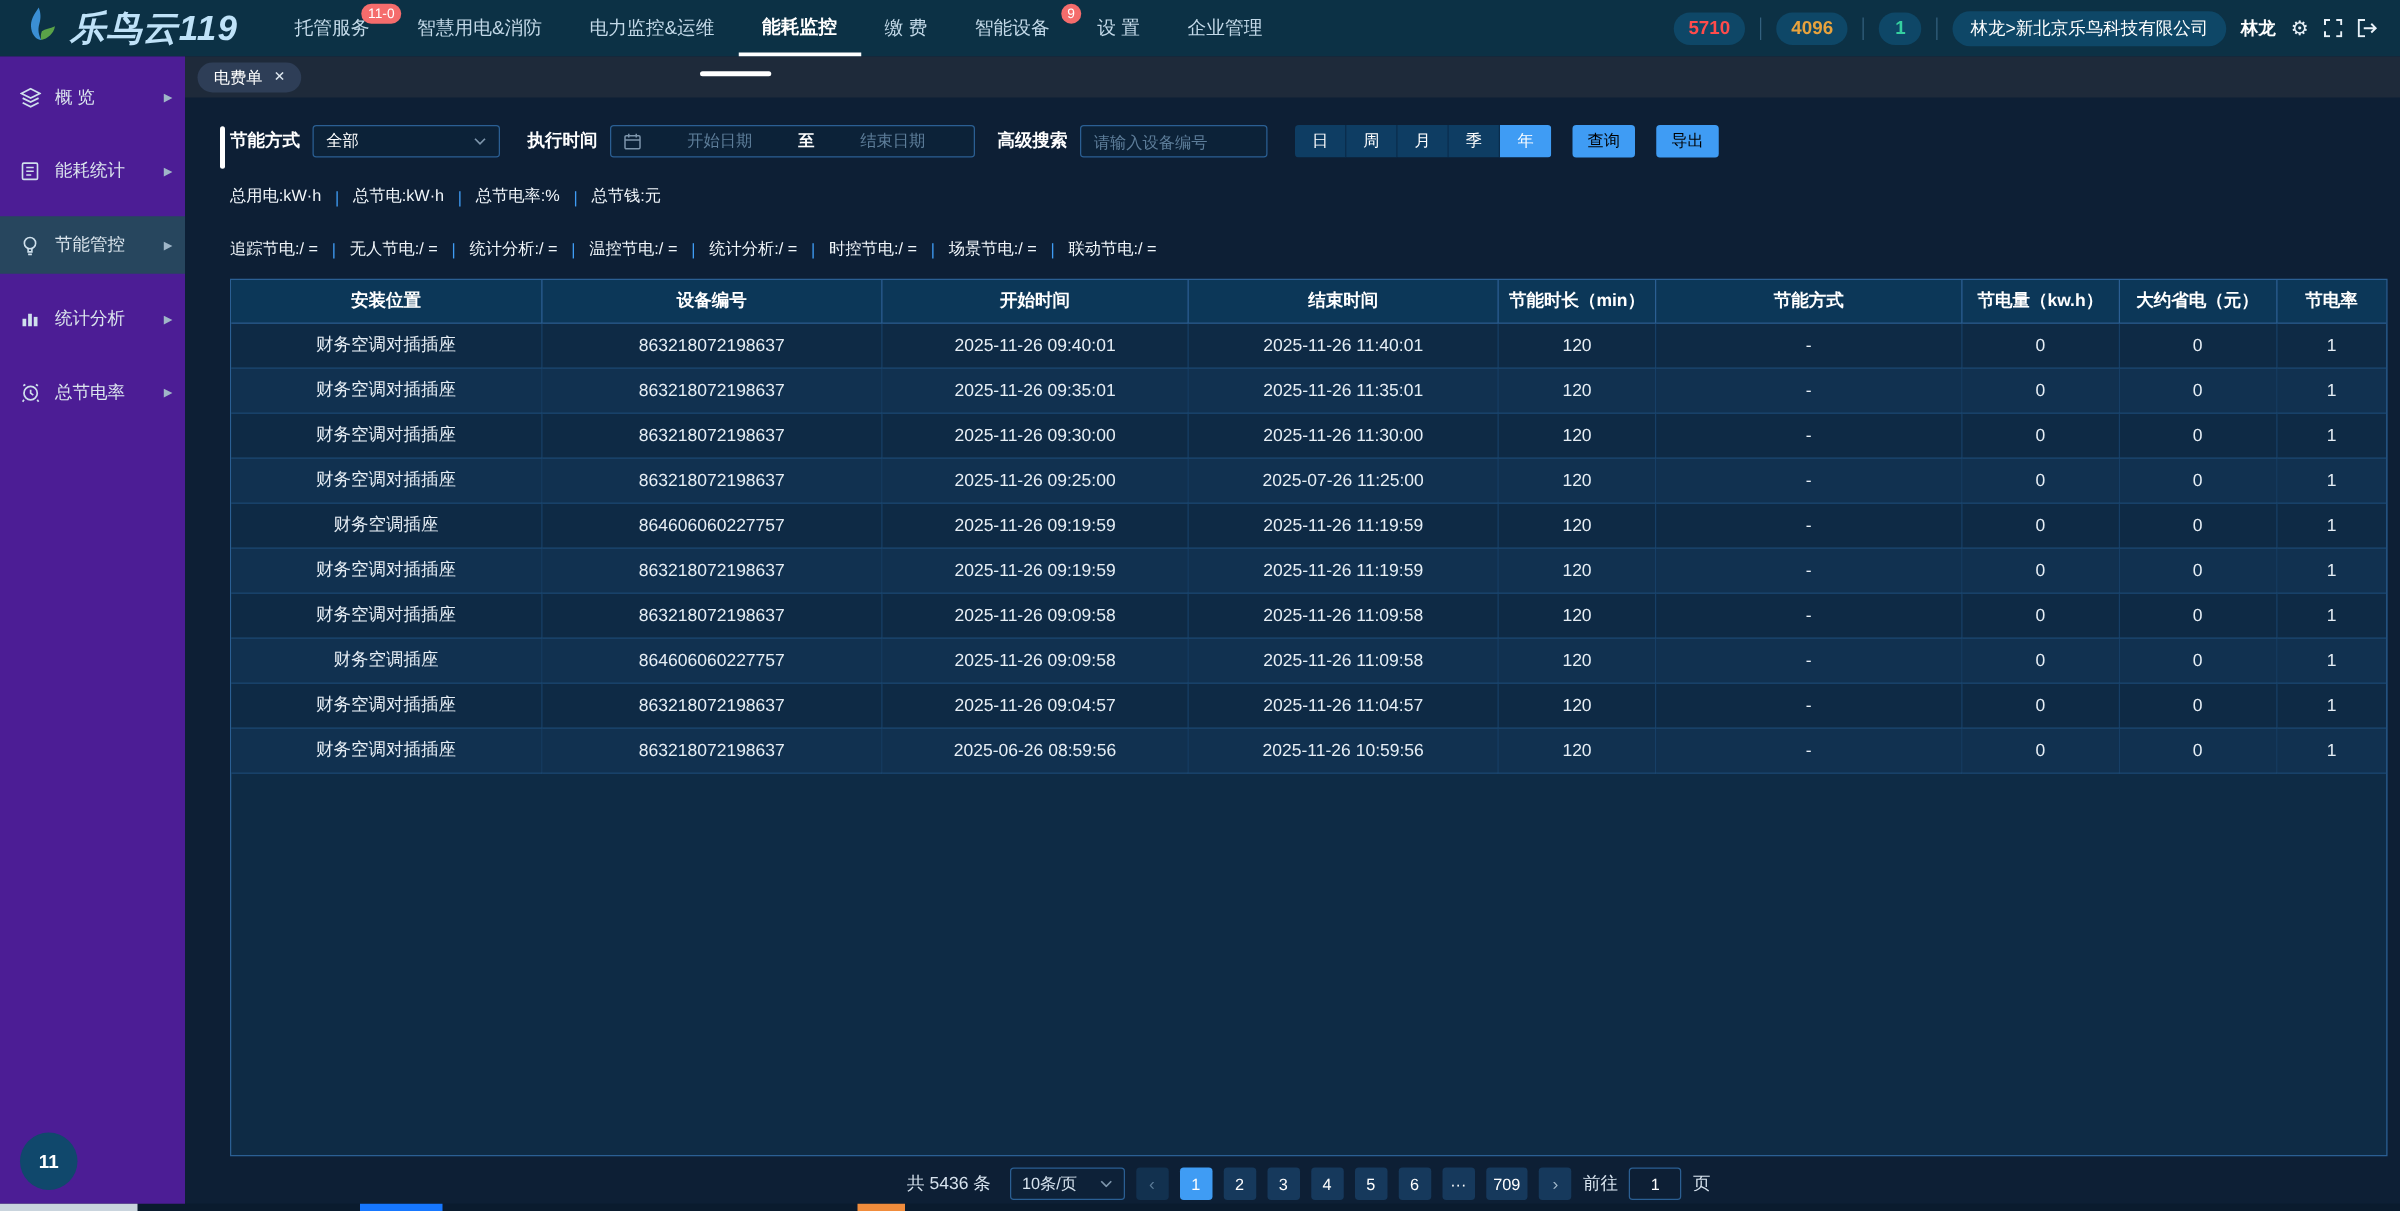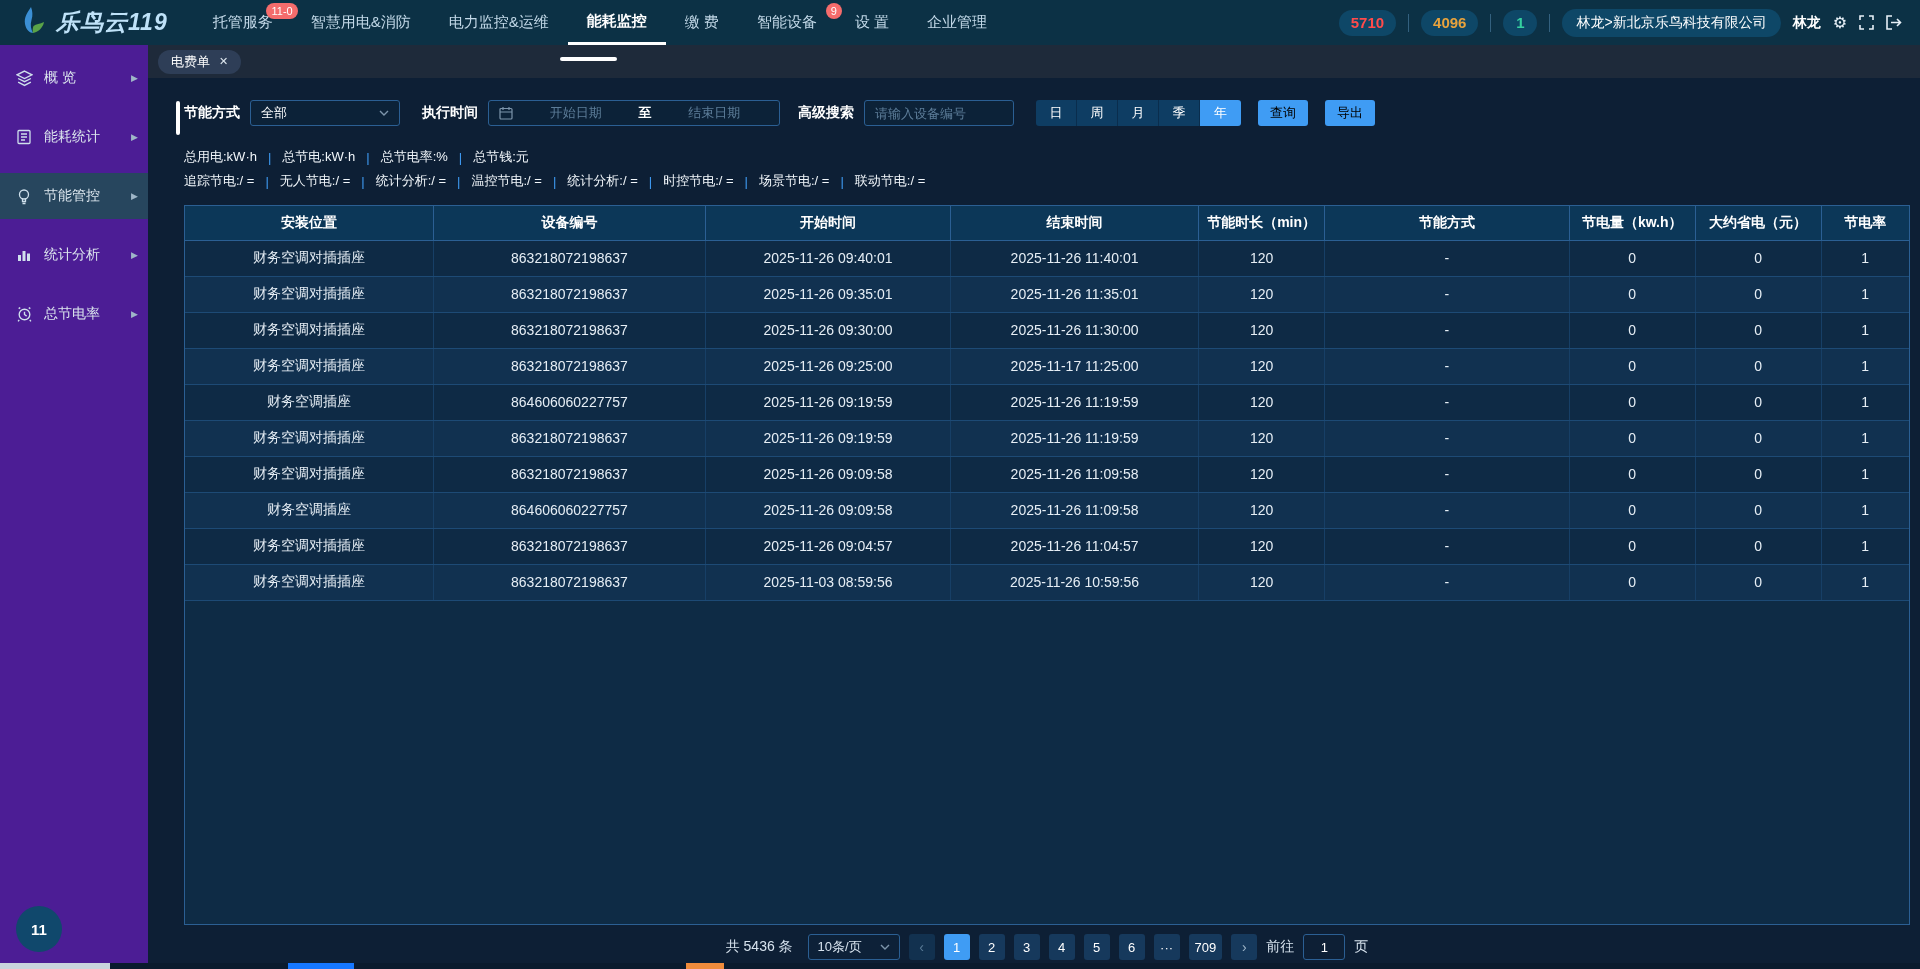--- a/index.html
+++ b/index.html
@@ -2,21 +2,21 @@
 <html><head>
 <meta charset="utf-8">
 <style>
   * { margin:0; padding:0; box-sizing:border-box; }
   html,body { width:1920px; height:969px; overflow:hidden;
     font-family:"Liberation Sans","DejaVu Sans",sans-serif; background:#0d1f35; }
 
   
   .topbar { height:45px; background:#0c3145; display:flex; align-items:center; color:#c9dcea; position:relative; z-index:5; }
   .logo { display:flex; align-items:center; gap:8px; padding:0 26px 0 18px; cursor:pointer; }
-  .logo-text { font-size:23px; font-weight:bold; font-style:italic; color:#bfe2f8; letter-spacing:1px; }
+  .logo-text { font-size:28px; font-weight:bold; font-style:italic; color:#bfe2f8; letter-spacing:1px; }
   .nav { display:flex; align-items:stretch; height:45px; }
   .nav-item { position:relative; display:flex; align-items:center; padding:0 19px; font-size:15px; color:#c3d9e8; cursor:pointer; }
   .nav-item.active { color:#ffffff; font-weight:bold; border-bottom:3px solid #ffffff; }
   .nav-badge { position:absolute; top:3px; right:-6px; background:#f56c6c; color:#fff; font-size:11px; font-weight:normal;
     border-radius:9px; padding:0 5px; height:16px; line-height:16px; }
   .top-right { margin-left:auto; display:flex; align-items:center; gap:12px; padding-right:18px; }
   .pill { background:#0e4767; border-radius:14px; height:26px; min-width:54px; padding:0 12px; display:flex; align-items:center;
     justify-content:center; font-size:15px; font-weight:bold; cursor:pointer; }
   .pill.small { min-width:34px; }
   .vdiv { width:1px; height:18px; background:#33617f; }
@@ -62,21 +62,21 @@
   .txt-input::placeholder { color:#5d7d99; }
   .period-group { display:flex; border-radius:3px; overflow:hidden; margin-left:22px; }
   .period-btn { width:41px; height:26px; background:#0e3d63; color:#fff; font-size:13px; display:flex; align-items:center;
     justify-content:center; cursor:pointer; border-right:1px solid #0a2d4d; }
   .period-btn:last-child { border-right:none; }
   .period-btn.active { background:#3f9cf4; }
   .act-btn { width:50px; height:26px; background:#3f9cf4; border:none; border-radius:3px; color:#000000; font-size:13px;
     margin-left:17px; cursor:pointer; font-family:inherit; }
 
   .stats-row { display:flex; align-items:center; color:#f2f7fb; font-size:13px; margin-top:22px; flex-shrink:0; white-space:nowrap; }
-  .stats-row.second { margin-top:6px; }
+  .stats-row.second { margin-top:24px; }
   .stat-sep { color:#3f9cf4; margin:0 11px; }
 
   
   .table-panel { margin-top:15px; flex:1; border:1px solid #2b5f93; background:#0e2b45; min-height:0; overflow:hidden; }
   table { width:100%; border-collapse:collapse; table-layout:fixed; }
   th { height:34px; background:#0c3758; color:#fff; font-size:14px; font-weight:bold; text-align:center;
     border-right:1px solid #2b5f93; border-bottom:1px solid #2b5f93; }
   th:last-child { border-right:none; }
   td { height:36px; text-align:center; color:#e6eef5; font-size:14px; border-right:1px solid #173f66;
     border-bottom:1px solid #1d4a75; overflow:hidden; white-space:nowrap; }
@@ -343,21 +343,21 @@
                 <td>120</td>
                 <td>-</td>
                 <td>0</td>
                 <td>0</td>
                 <td>1</td>
               </tr>
               <tr>
                 <td>财务空调对插插座</td>
                 <td>863218072198637</td>
                 <td>2025-11-26 09:25:00</td>
-                <td>2025-11-17 11:25:00</td>
+                <td>2025-07-26 11:25:00</td>
                 <td>120</td>
                 <td>-</td>
                 <td>0</td>
                 <td>0</td>
                 <td>1</td>
               </tr>
               <tr>
                 <td>财务空调插座</td>
                 <td>864606060227757</td>
                 <td>2025-11-26 09:19:59</td>
@@ -408,21 +408,21 @@
                 <td>2025-11-26 11:04:57</td>
                 <td>120</td>
                 <td>-</td>
                 <td>0</td>
                 <td>0</td>
                 <td>1</td>
               </tr>
               <tr>
                 <td>财务空调对插插座</td>
                 <td>863218072198637</td>
-                <td>2025-11-03 08:59:56</td>
+                <td>2025-06-26 08:59:56</td>
                 <td>2025-11-26 10:59:56</td>
                 <td>120</td>
                 <td>-</td>
                 <td>0</td>
                 <td>0</td>
                 <td>1</td>
               </tr>
             </tbody>
         </table>
       </div>

